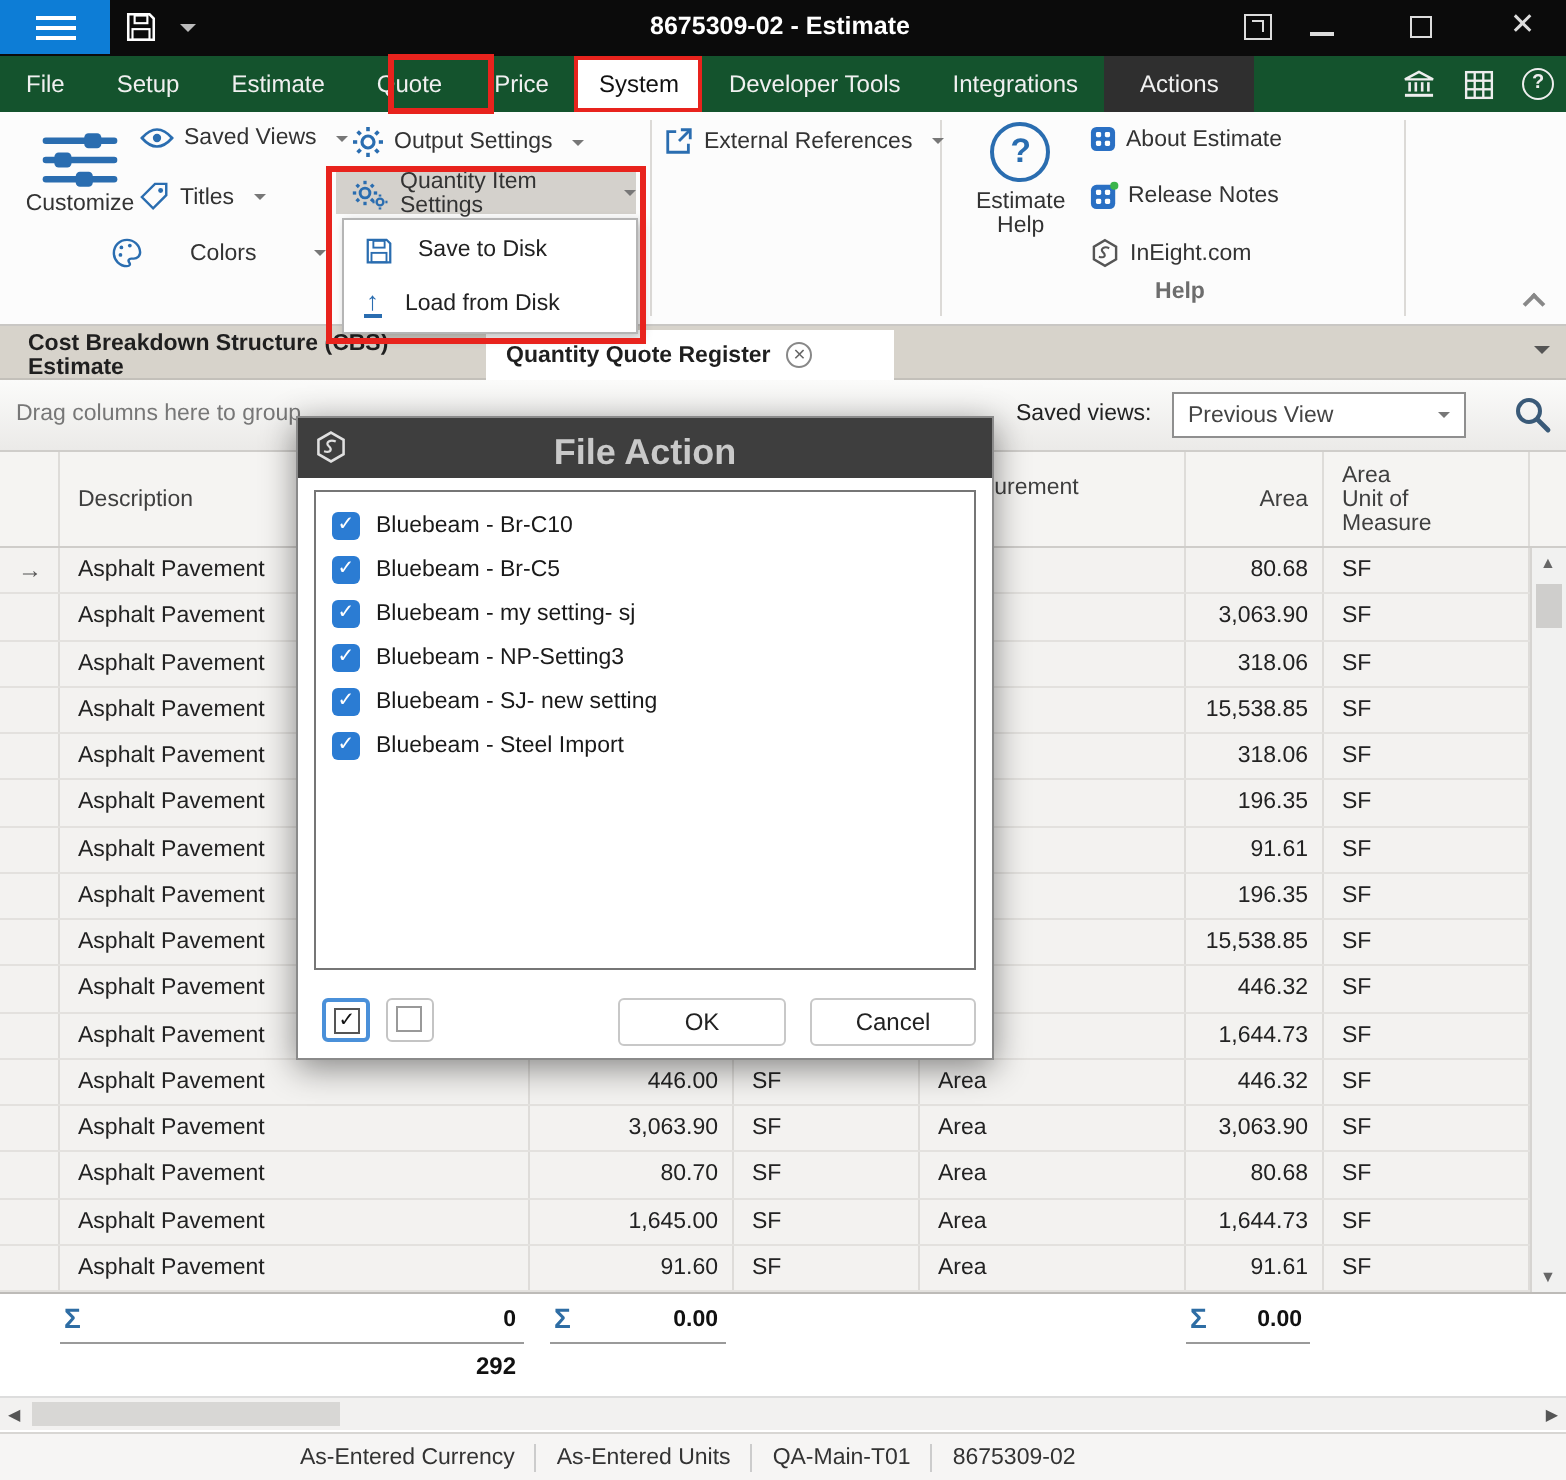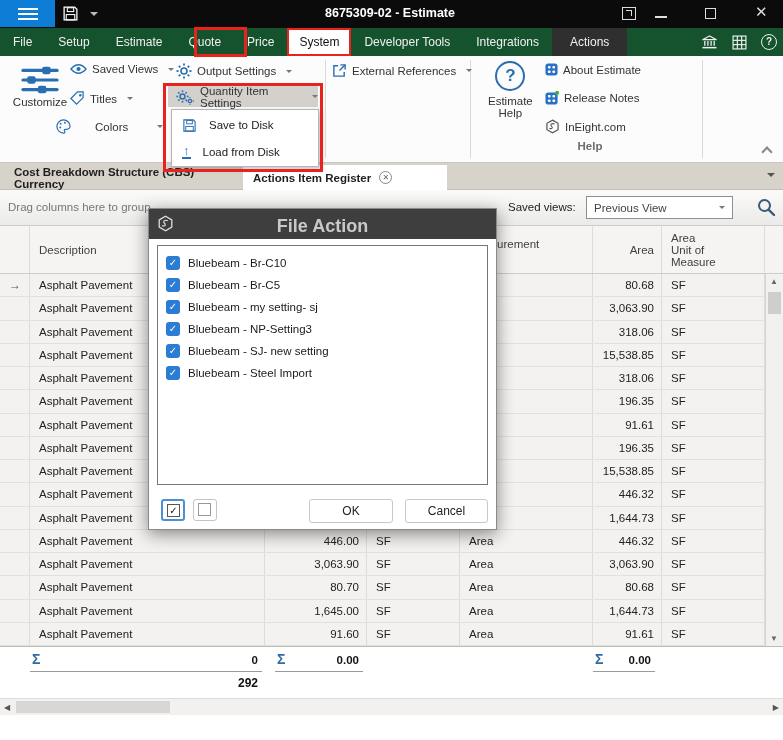--- a/index.html
+++ b/index.html
@@ -363,24 +363,24 @@
           </svg>
         </span>
       <span class="rlabel">InEight.com</span>
     </div>
     <div class="help-title">Help</div>
     <div class="collapse-chev"></div>
   </div>
 
   <div class="tabbar">
     <div class="tab" style="left:4px; width:238px;">
-        <span>Cost Breakdown Structure (CBS) Currency</span>
+        <span>Cost Breakdown Structure (CBS) Estimate</span>
       </div>
     <div class="tab active" style="left:243px; width:204px;">
-      <span>Actions Item Register</span>
+      <span>Quantity Quote Register</span>
       <span class="tab-close">✕</span>
     </div>
     <div class="tabbar-caret"></div>
   </div>
 
   <div class="band">
     <div class="drag-text">Drag columns here to group</div>
     <div class="sv-label">Saved views:</div>
     <div class="sv-select">
       <span>Previous View</span>
@@ -630,20 +630,29 @@
     </div>
   </div>
   <div class="countrow">292</div>
 
   <div class="hscroll">
     <div class="hs-left">◀</div>
     <div class="hs-thumb"></div>
     <div class="hs-right">▶</div>
   </div>
 
+  <div class="statusbar">
+    <span class="sb-item">As-Entered Currency</span>
+    <span class="sb-sep"></span>
+    <span class="sb-item">As-Entered Units</span>
+    <span class="sb-sep"></span>
+    <span class="sb-item">QA-Main-T01</span>
+    <span class="sb-sep"></span>
+    <span class="sb-item">8675309-02</span>
+  </div>
 
   <div class="dialog">
     <div class="dlg-header">
       <span class="dlg-logo">
         <svg viewBox="0 0 20 20" width="17" height="17">
             <path d="M10 1.5 17.4 5.75v8.5L10 18.5 2.6 14.25v-8.5z" fill="none" stroke="currentColor" stroke-width="1.5"></path>
             <path d="M12.8 6.8c-3.2-1.6-6.4.6-4.2 2.6 2.1 1.9 1.6 4.3-2.7 3.1" fill="none" stroke="currentColor" stroke-width="1.3"></path>
           </svg>
       </span>
       <div class="dlg-title">File Action</div>

